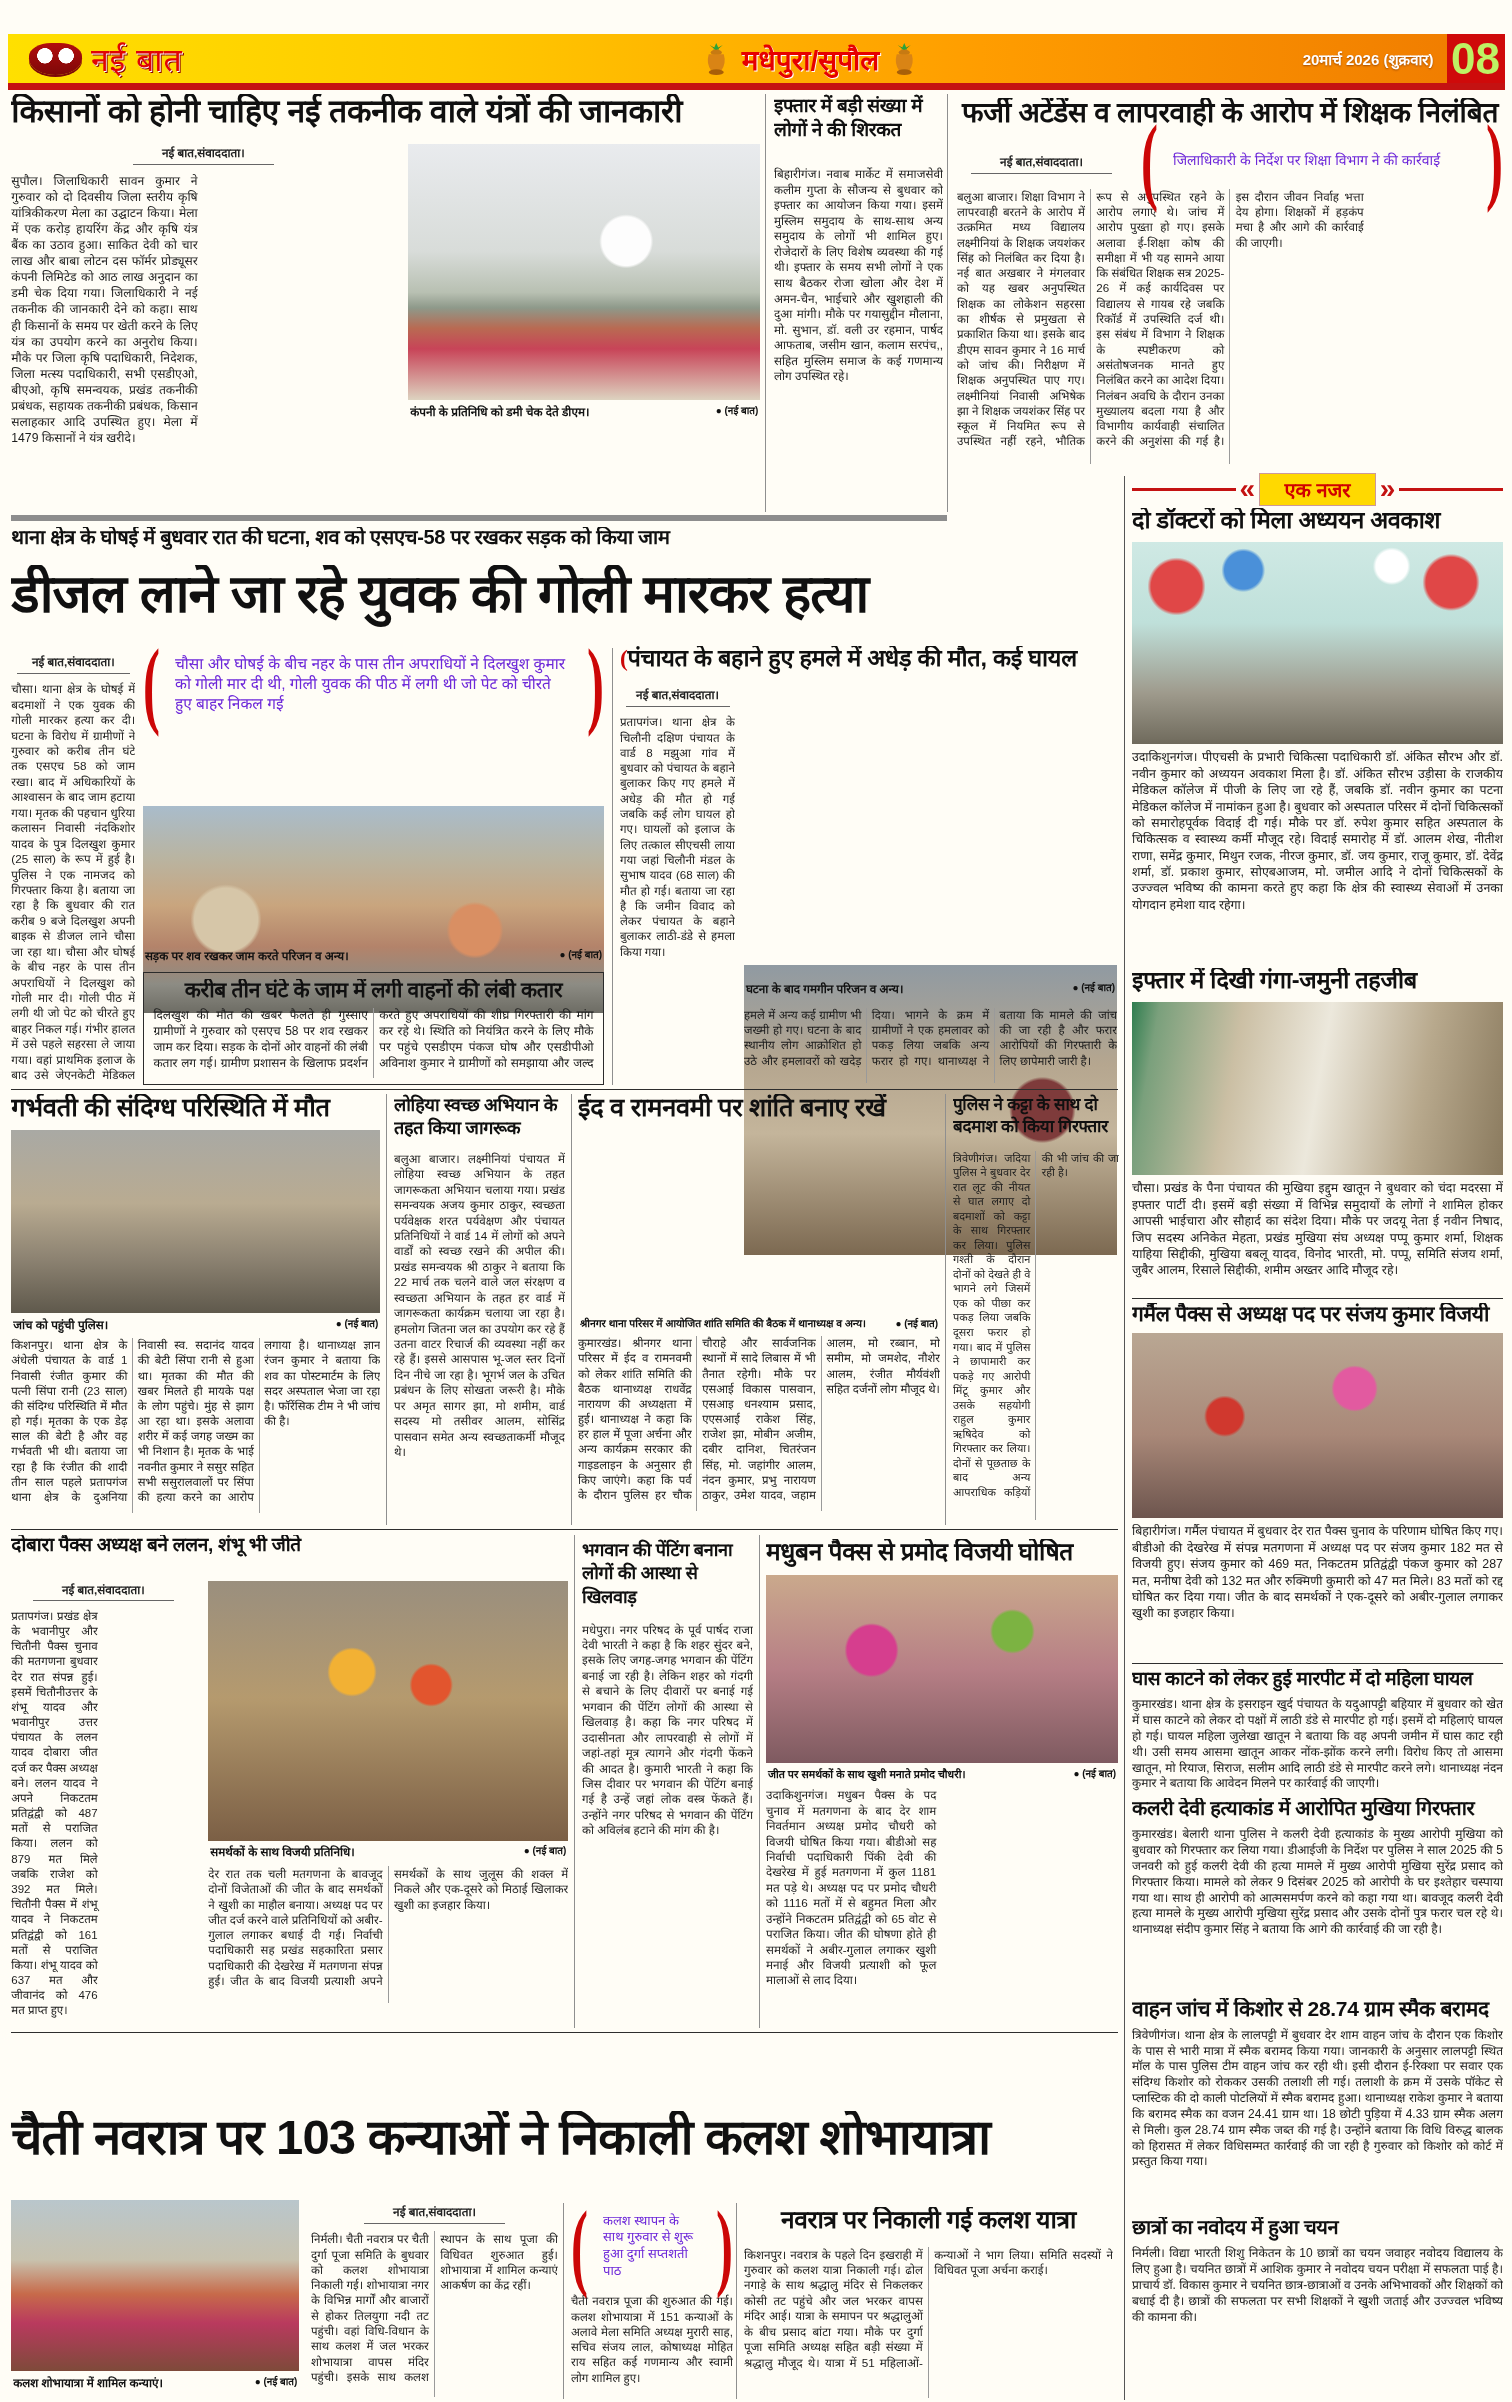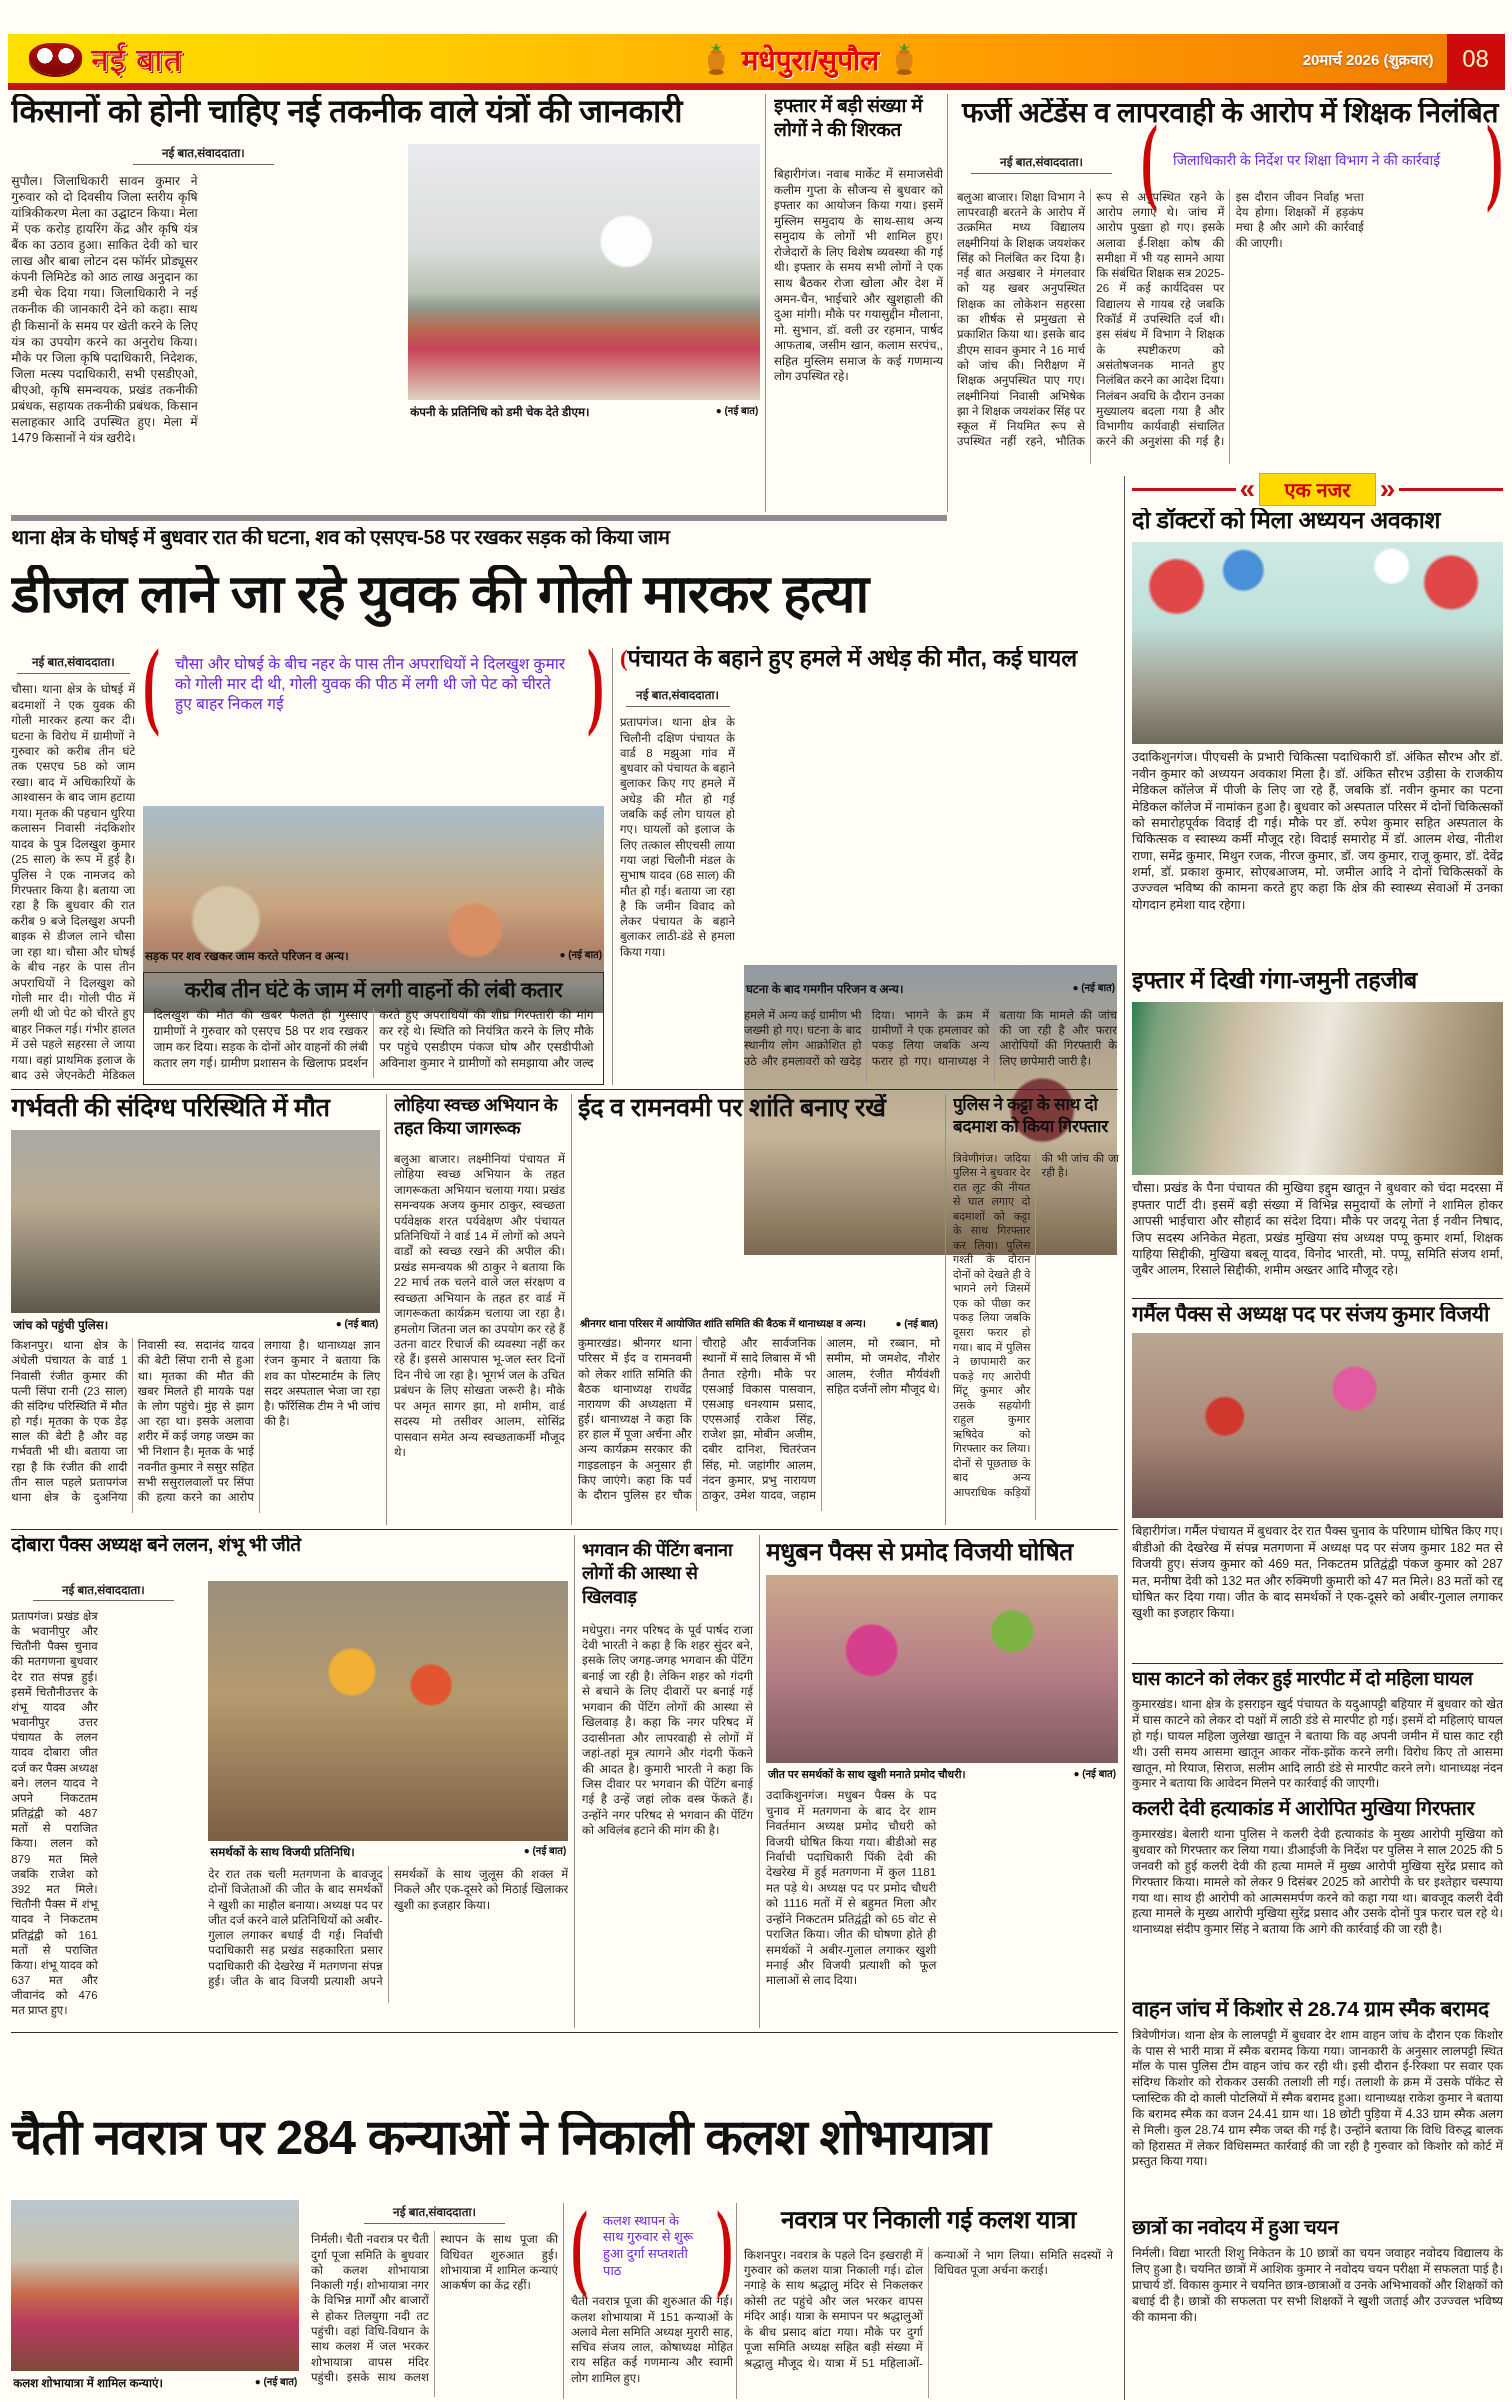--- a/index.html
+++ b/index.html
@@ -20,21 +20,21 @@
 .graybar{position:absolute;height:5.6px;background:#8d8d8d}
 
 .masthead{position:absolute;left:7.5px;top:34px;width:1497px;height:49px;background:linear-gradient(90deg,#ffe000 0%,#ffc900 30%,#ff9d00 65%,#ef7a00 100%);display:flex;align-items:center}
 .redstrip{position:absolute;left:7.5px;top:83px;width:1497px;height:6.6px;background:#c41212}
 .logo-wrap{display:flex;align-items:center;gap:9.4px;padding-left:21px;width:311px}
 .logo-mark{width:53px;height:32px;border-radius:50% 50% 60% 60%;background:radial-gradient(circle at 30% 40%,#fff 0 18%,transparent 19%),radial-gradient(circle at 70% 40%,#fff 0 18%,transparent 19%),radial-gradient(circle at 30% 42%,#000 0 8%,#fff0 9%),linear-gradient(180deg,#b30d0d,#7d0808);box-shadow:0 1.9px 0 #7d0808}
 .logo-text{font-size:32px;font-weight:normal;color:#e00404;text-shadow:0.9px 0.9px 0 #fff,1.9px 1.9px 0 #8a0000;letter-spacing:0.9px}
 .edition-wrap{flex:1;display:flex;align-items:center;justify-content:center;gap:13px}
 .edition{font-size:28px;font-weight:bold;color:#e60000;text-shadow:0.9px 0.9px 0 #fff}
 .date-wrap{font-size:15px;font-weight:bold;color:#fff;text-shadow:0 0.9px 1.9px #a34c00;padding-right:13px}
-.pageno{width:58px;height:49px;background:#cf0a0a;color:#fef9c3;font-size:24px;font-weight:normal;display:flex;align-items:center;justify-content:center}
+.pageno{width:58px;height:49px;background:#cf0a0a;color:#bef264;font-size:44px;font-weight:bold;display:flex;align-items:center;justify-content:center}
 
 .rq{position:relative;font-weight:normal;color:#6d28d9;text-align:left;overflow:visible}
 .rq .qt{display:block;padding:5.6px 32px;line-height:1.3}
 .rq::before,.rq::after{position:absolute;top:50%;transform:translateY(-50%) scaleY(1.9);font-family:"Liberation Serif","DejaVu Serif",serif;font-size:51px;color:#cc0707;font-weight:bold}
 .rq::before{content:"(";left:0}
 .rq::after{content:")";right:0}
 
 .eyenote{display:flex;align-items:center}
 .eyenote .ln{flex:1;height:2.8px;background:#c41212}
 .eyenote .tag{background:#ffd900;color:#d00000;font-weight:bold;font-size:20px;padding:1.9px 24.5px;border:0.9px solid #c99;white-space:nowrap}
@@ -286,21 +286,21 @@
     <div class="ph ph-holi" style="width:352px;height:188px;margin-top:3.8px"></div>
     <div class="cap" style="font-size:10.8px">
         <span>जीत पर समर्थकों के साथ खुशी मनाते प्रमोद चौधरी।</span>
         <span class="credit">● (नई बात)</span>
       </div>
     <div class="bt c2" style="height:226px;font-size:11.7px;margin-top:3.8px">उदाकिशुनगंज। मधुबन पैक्स के पद चुनाव में मतगणना के बाद देर शाम निवर्तमान अध्यक्ष प्रमोद चौधरी को विजयी घोषित किया गया। बीडीओ सह निर्वाची पदाधिकारी पिंकी देवी की देखरेख में हुई मतगणना में कुल 1181 मत पड़े थे। अध्यक्ष पद पर प्रमोद चौधरी को 1116 मतों में से बहुमत मिला और उन्होंने निकटतम प्रतिद्वंद्वी को 65 वोट से पराजित किया। जीत की घोषणा होते ही समर्थकों ने अबीर-गुलाल लगाकर खुशी मनाई और विजयी प्रत्याशी को फूल मालाओं से लाद दिया।</div>
   </div>
 
   <div class="hr" style="left:11.3px;top:2032px;width:1107px"></div>
 
-  <div class="abs hl" style="left:11.3px;top:2111px;width:1055px;font-size:49px;height:81px;letter-spacing:-0.9px">चैती नवरात्र पर 284 कन्याओं ने निकाली कलश शोभायात्रा</div>
+  <div class="abs hl" style="left:11.3px;top:2111px;width:1055px;font-size:49px;height:81px;letter-spacing:-0.9px">चैती नवरात्र पर 103 कन्याओं ने निकाली कलश शोभायात्रा</div>
 
   <div class="abs" style="left:11.3px;top:2200px;width:288px">
     <div class="ph ph-procession" style="width:288px;height:171px"></div>
     <div class="cap">
         <span>कलश शोभायात्रा में शामिल कन्याएं।</span>
         <span class="credit">● (नई बात)</span>
       </div>
   </div>
 
   <div class="abs" style="left:311px;top:2203px;width:247px">

